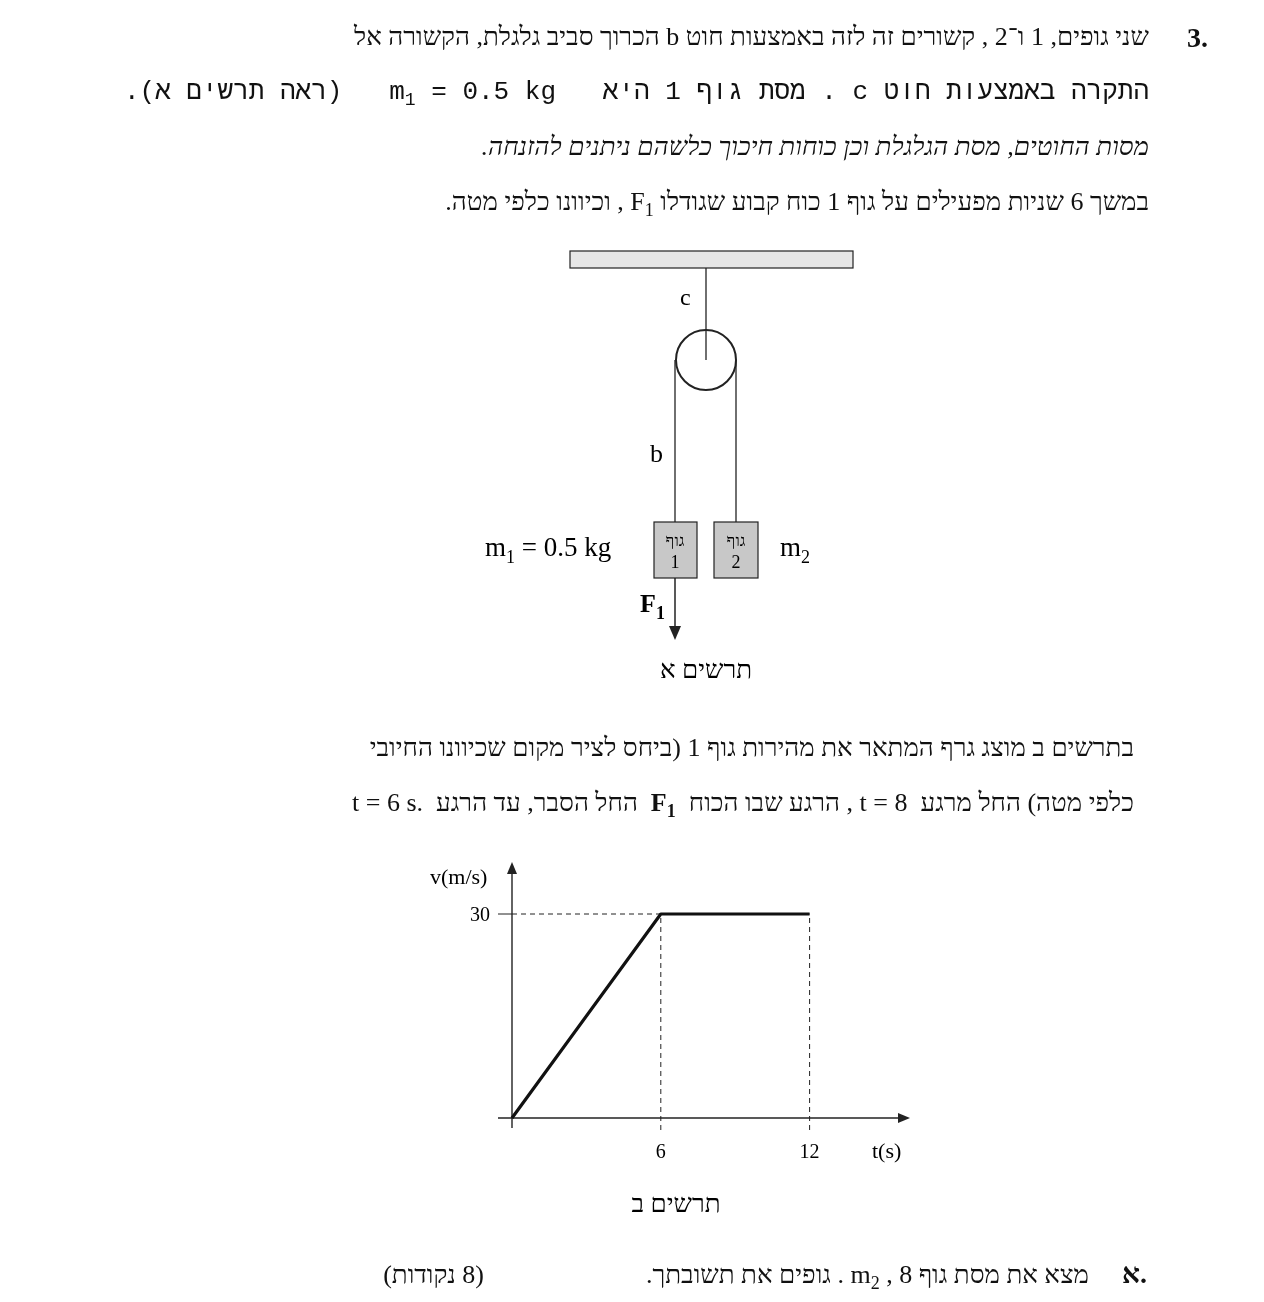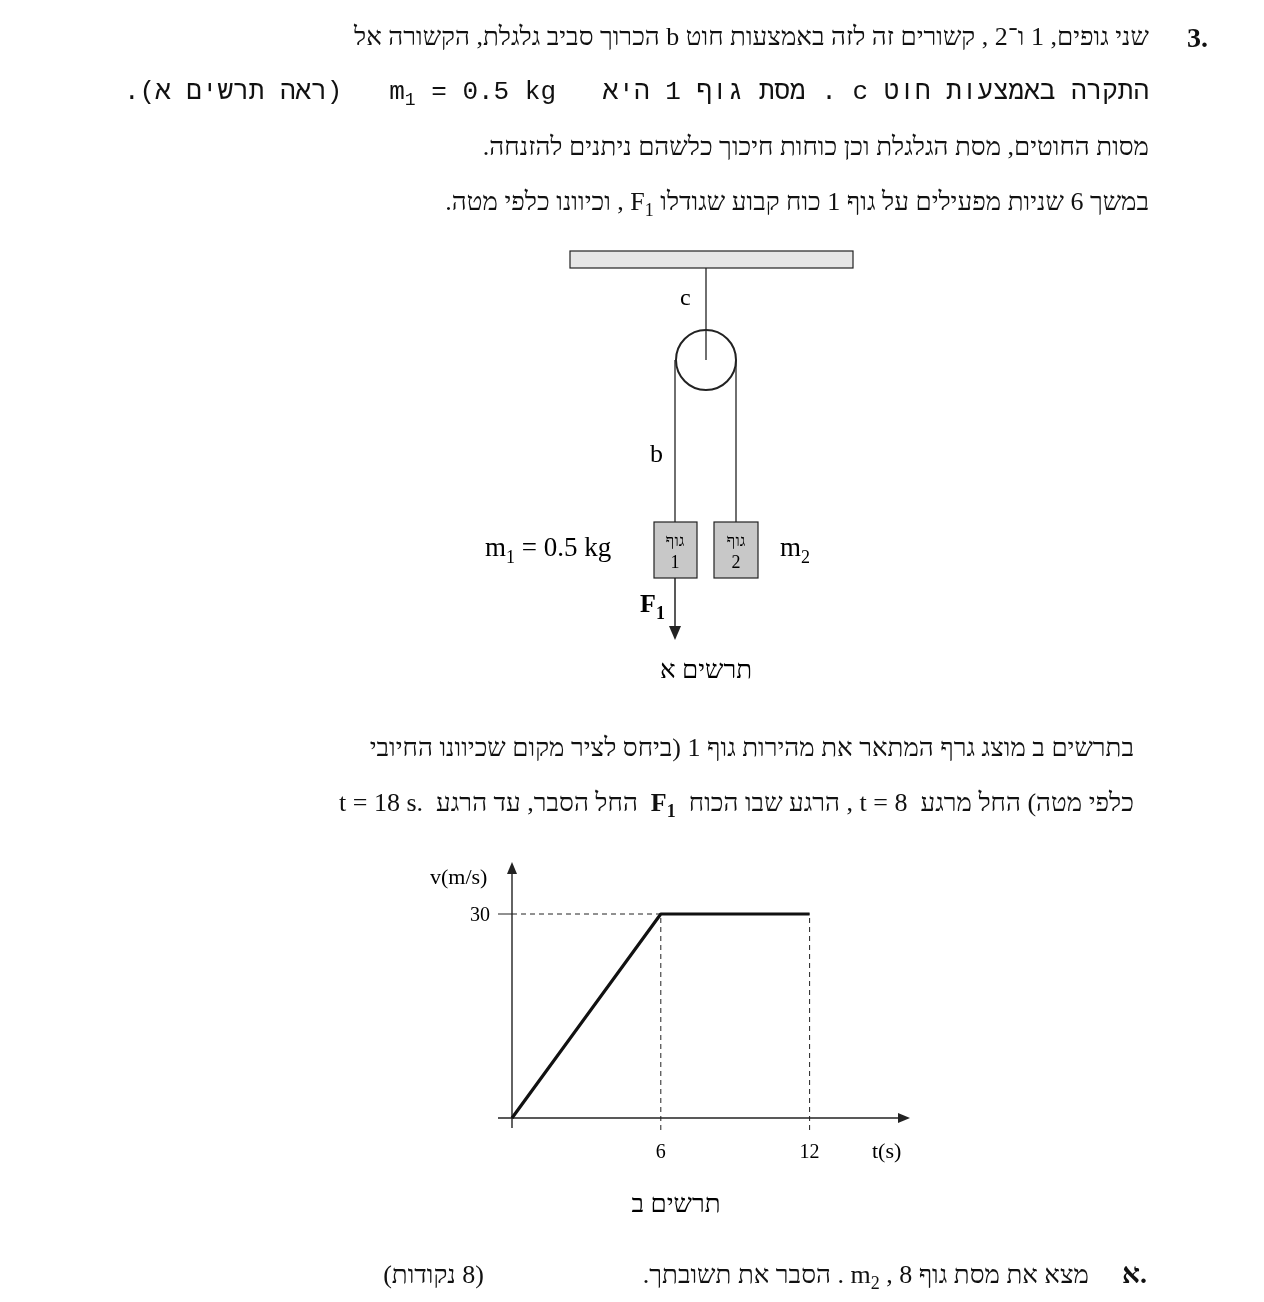--- a/index.html
+++ b/index.html
@@ -19,21 +19,21 @@
 <div class="line" style="right:115px; top:22px;font-family:Liberation Serif, serif;">שני גופים, 1 ו־2 , קשורים זה לזה באמצעות חוט b הכרוך סביב גלגלת, הקשורה אל</div>
 
 <div class="line" style="right:115px; top:77px;font-family:Liberation Mono, monospace;">
   <span>התקרה באמצעות חוט c . מסת גוף 1 היא</span>
   &nbsp;
   <span class="ltr">m<sub>1</sub> = 0.5 kg</span>
   &nbsp;
   <span>(ראה תרשים א).</span>
 </div>
 
-<div class="line" style="right:115px; top:132px;">מסות החוטים, מסת הגלגלת וכן כוחות חיכוך כלשהם ניתנים להזנחה.</div>
+<div class="line" style="right:115px; top:132px;font-style:italic;">מסות החוטים, מסת הגלגלת וכן כוחות חיכוך כלשהם ניתנים להזנחה.</div>
 
 <div class="line" style="right:115px; top:187px;text-align:center;">
   <span>במשך 6 שניות מפעילים על גוף 1 כוח קבוע שגודלו</span>
   <span class="ltr">F<sub>1</sub></span>
   <span>, וכיוונו כלפי מטה.</span>
 </div>
 
 <svg style="position:absolute; left:470px; top:240px;" width="400" height="450" viewBox="0 0 400 450">
   <rect x="100" y="11" width="283" height="17" fill="#e6e6e6" stroke="#222" stroke-width="1.2"></rect>
   <line x1="236" y1="28" x2="236" y2="120" stroke="#222" stroke-width="1.3"></line>
@@ -61,21 +61,21 @@
   <text x="236" y="438" font-size="26" text-anchor="middle" font-family="DejaVu Sans, sans-serif">תרשים א</text>
 </svg>
 
 <div class="line" style="right:130px; top:733px;margin-left:41px;">בתרשים ב  מוצג גרף המתאר את מהירות גוף 1 (ביחס לציר מקום שכיוונו החיובי</div>
 <div class="line" style="right:130px; top:788px;">
   <span>כלפי מטה) החל מרגע</span>
   &nbsp;<span class="ltr">t = 8</span>
   <span>, הרגע שבו הכוח</span>
   &nbsp;<span class="ltr" style="font-weight:bold;">F<sub>1</sub></span>&nbsp;
   <span>החל הסבר, עד הרגע</span>
-  &nbsp;<span class="ltr">t = 18 s.</span>
+  &nbsp;<span class="ltr">t = 6 s.</span>
 </div>
 
 <svg id="chart" style="position:absolute; left:420px; top:850px;" width="510" height="380" viewBox="0 0 510 380">
   <g id="chart-layer">
       <line x1="78" y1="268" x2="480" y2="268" stroke="#222" stroke-width="1.4"></line>
       <polygon points="490,268 478,263 478,273" fill="#222"></polygon>
       <line x1="92" y1="278" x2="92" y2="22" stroke="#222" stroke-width="1.4"></line>
       <polygon points="92,12 87,24 97,24" fill="#222"></polygon>
       <text x="10" y="34" font-size="22">v(m/s)</text>
       <text x="452" y="308" font-size="22">t(s)</text>
@@ -91,15 +91,15 @@
       <circle cx="240.8" cy="64" r="0.1" fill="#111"></circle>
       <circle cx="389.6" cy="64" r="0.1" fill="#111"></circle>
     </g>
   <text id="chart-caption" x="256" y="362" font-size="26" text-anchor="middle" font-family="DejaVu Sans, sans-serif">תרשים ב</text>
 </svg>
 
 <div class="qnum" style="left:1122px; top:1258px;">א.</div>
 <div class="line" style="right:175px; top:1260px;">
   <span>מצא את מסת גוף 8 ,</span>
   <span class="ltr">m<sub>2</sub></span>
-  <span>. הסבר את תשובתך.</span>
+  <span>. גופים את תשובתך.</span>
 </div>
 <div class="line" style="right:780px; top:1260px;margin-left:44px;">(8 נקודות)</div>
 
 </body></html>

